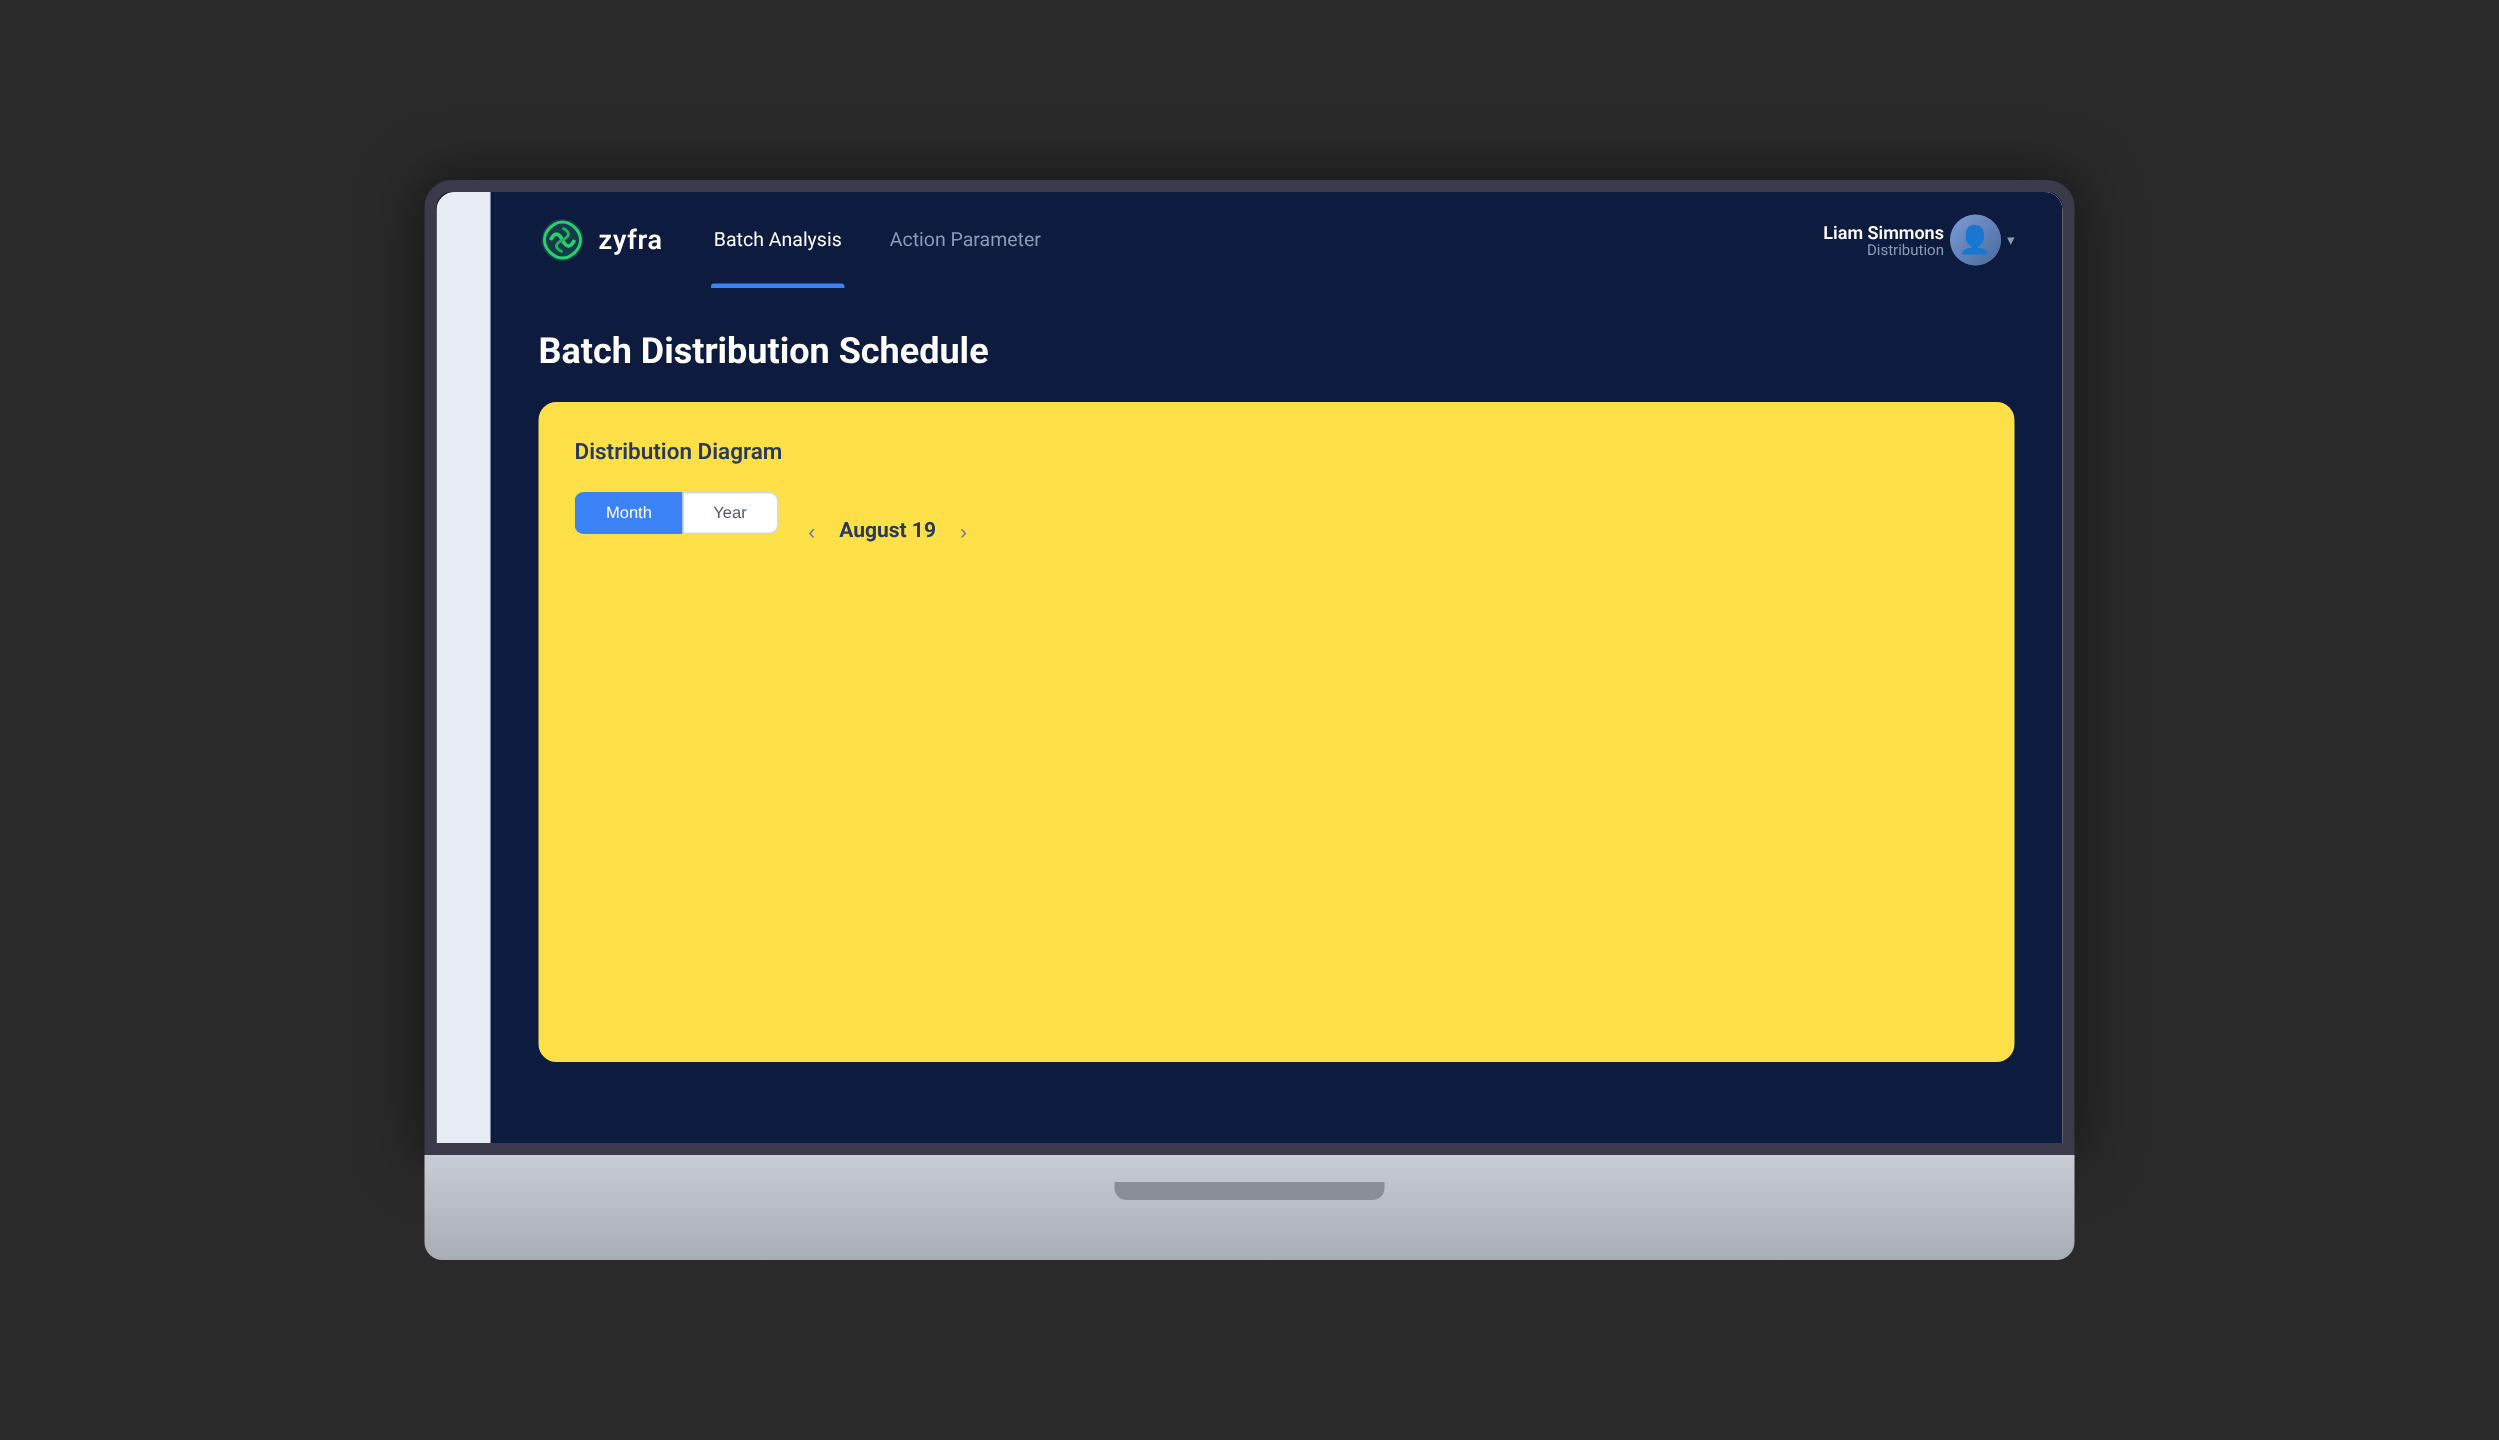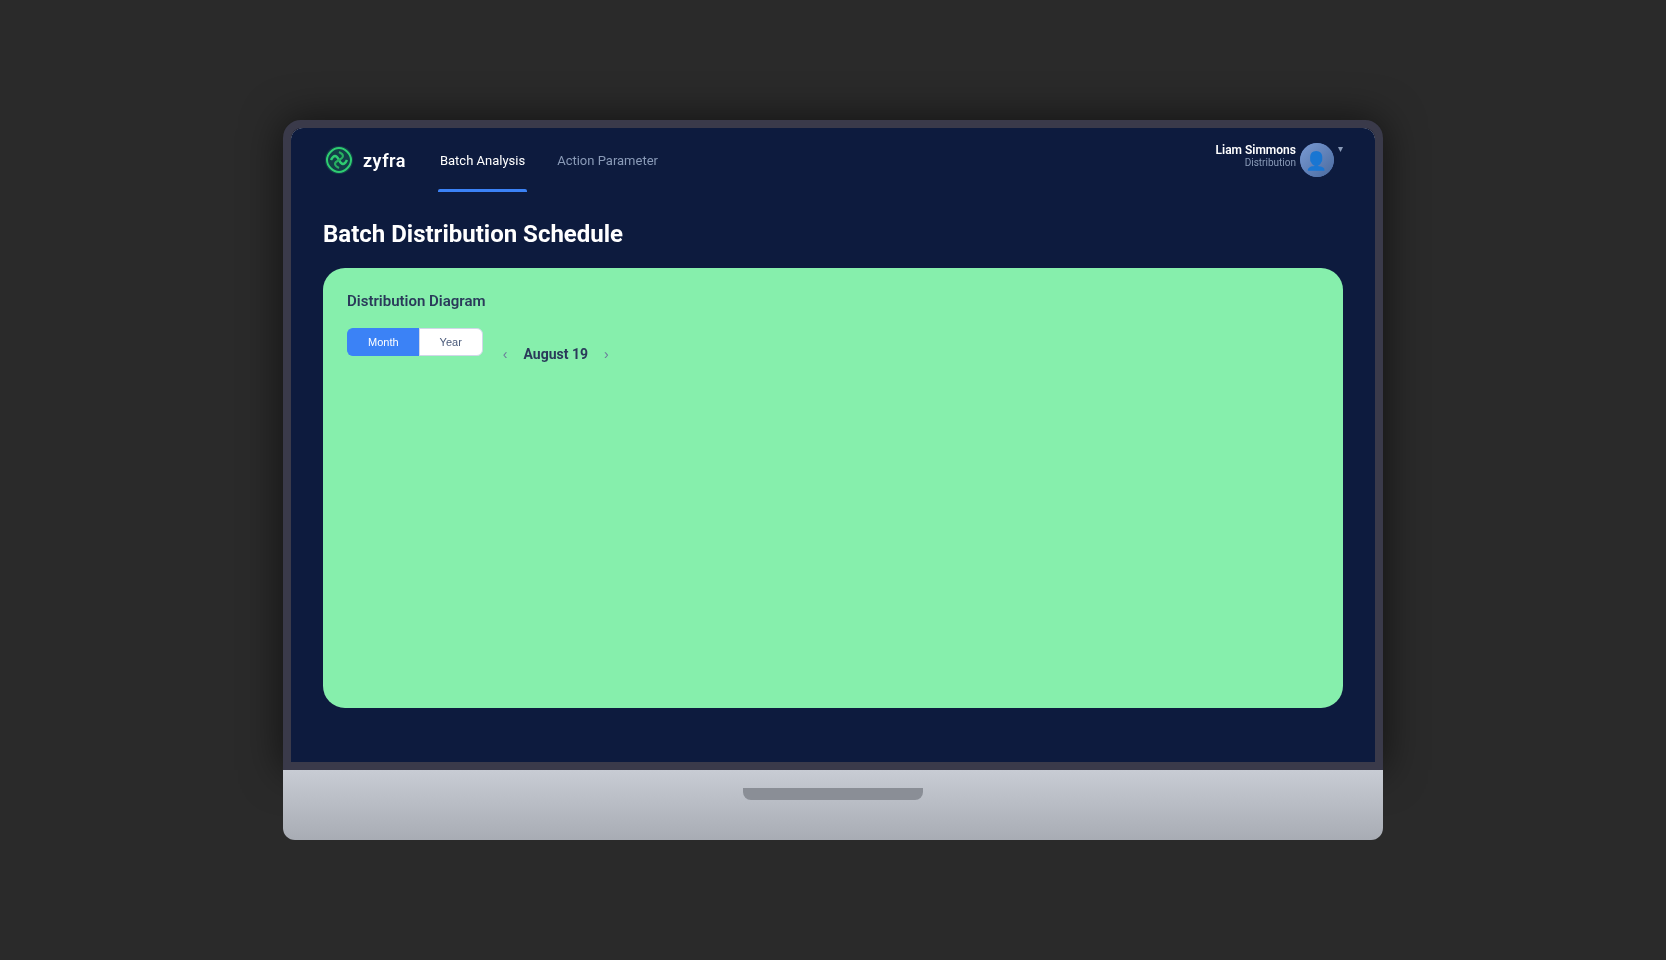--- a/index.html
+++ b/index.html
@@ -55,20 +55,21 @@
       background: #8a8e96;
       border-radius: 0 0 8px 8px;
     }
 
     
     .app {
       display: flex;
       flex-direction: column;
       height: 100%;
       background: #e8edf5;
+      margin-left: 36px;
     }
 
     
     .nav {
       background: #0d1b3e;
       padding: 0 32px;
       height: 64px;
       display: flex;
       align-items: center;
       justify-content: space-between;
@@ -125,20 +126,21 @@
       content: '';
       position: absolute;
       bottom: 0; left: 0; right: 0;
       height: 3px;
       background: #3b82f6;
       border-radius: 2px 2px 0 0;
     }
 
     .nav-right {
       display: flex;
+      align-items: center;
       gap: 4px;
     }
 
     .user-info {
       text-align: right;
     }
 
     .user-name {
       color: white;
       font-size: 12px;
@@ -192,22 +194,22 @@
 
     .page-title {
       color: white;
       font-size: 24px;
       font-weight: 700;
       margin-bottom: 20px;
     }
 
     
     .card {
-      background: #86efac;
-      border-radius: 22px;
+      background: #fde047;
+      border-radius: 12px;
       padding: 24px;
       min-height: 440px;
     }
 
     .card-title {
       font-size: 15px;
       font-weight: 600;
       color: #2a3a5a;
       margin-bottom: 18px;
     }

